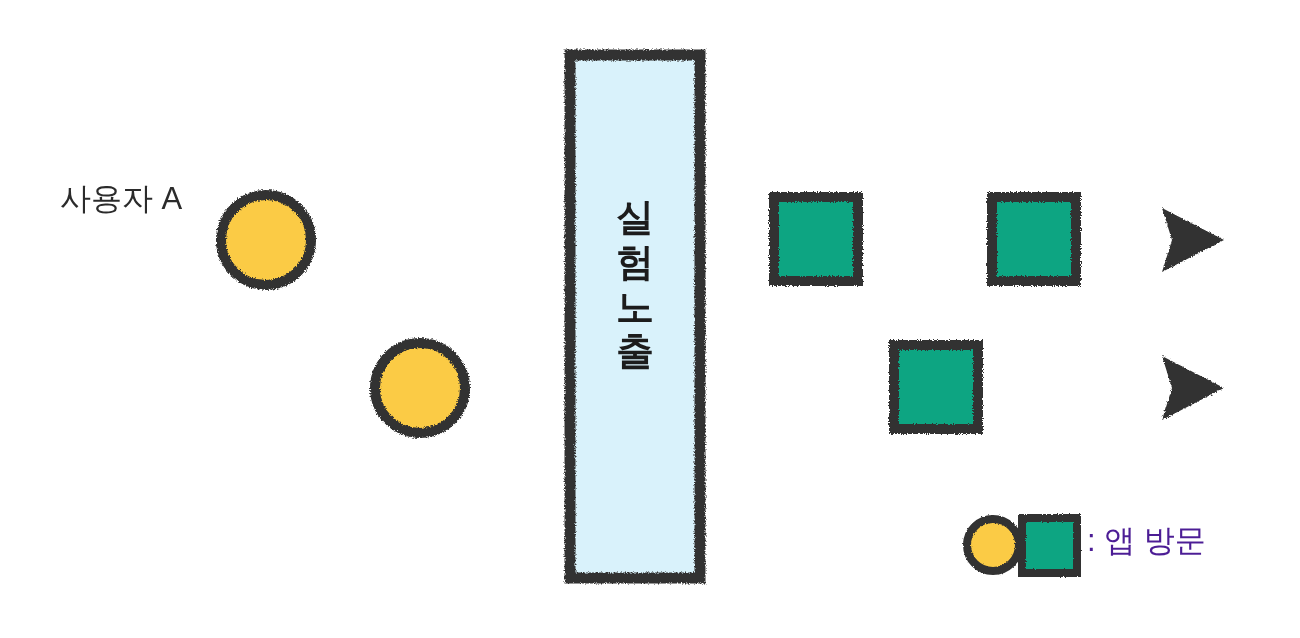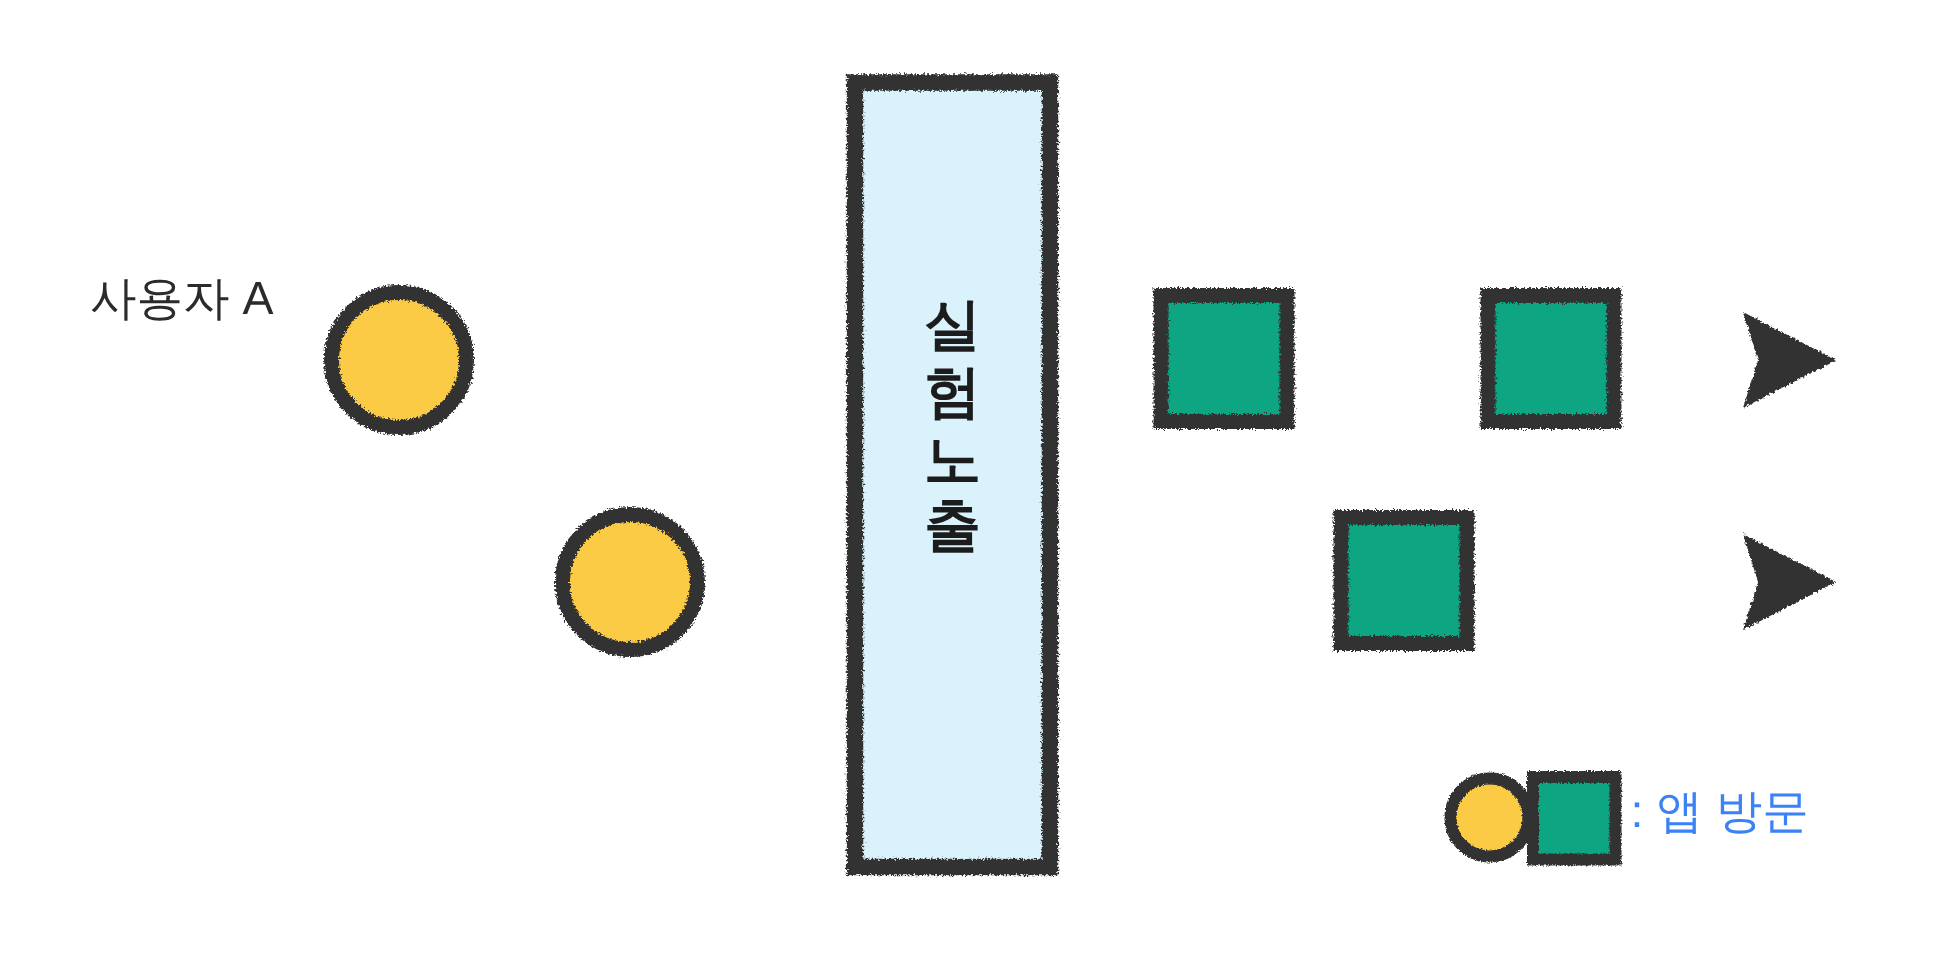--- a/index.html
+++ b/index.html
@@ -54,21 +54,21 @@
     font-family: "Liberation Sans", "DejaVu Sans", sans-serif;
     pointer-events: none;
   }
   #gate-text .gchar { display: block; }
 
   #legend-text {
     position: absolute;
     left: 1087px;
     top: 525px;
     font-size: 31px;
-    color: #3b82f6;
+    color: #4c1d95;
     white-space: nowrap;
     font-family: "Liberation Sans", "DejaVu Sans", sans-serif;
     line-height: 1;
   }
 </style>
 </head>
 <body>
 
 <div id="diagram-root">
 

